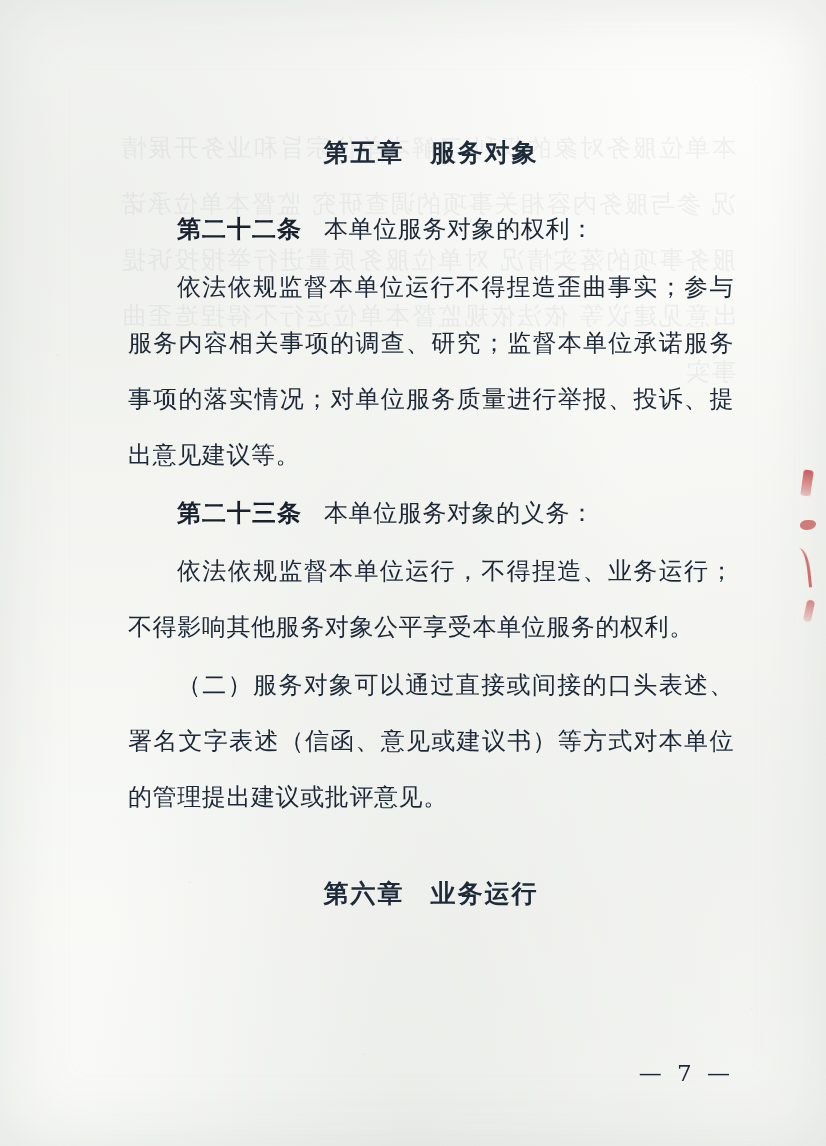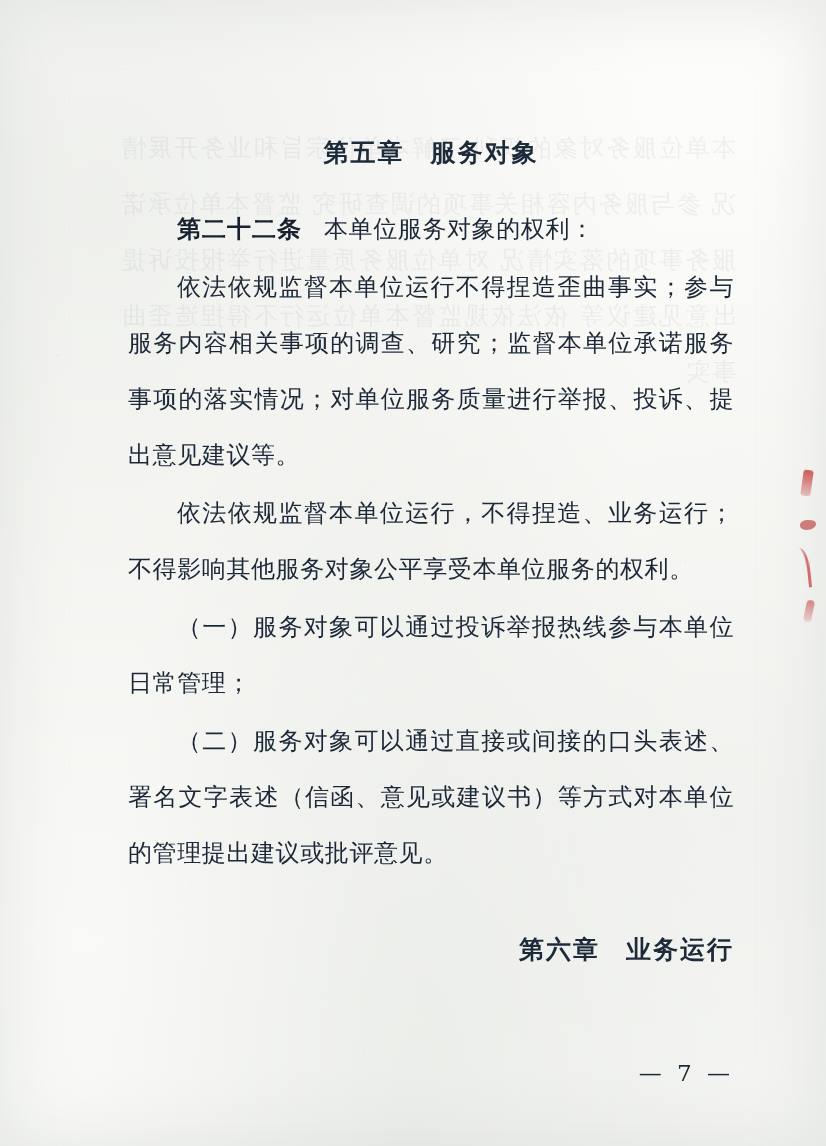--- a/index.html
+++ b/index.html
@@ -102,21 +102,20 @@
   .art-sep {
     display: inline-block;
     width: 22px;
   }
 
   .section-two {
     margin-top: 52px;
   }
   .section-two .chapter-heading {
     padding-top: 0;
-    text-align: right;
   }
 
   .footer {
     position: absolute;
     left: 0;
     right: 92px;
     bottom: 60px;
     text-align: right;
     font-size: 23px;
     letter-spacing: 4px;
@@ -190,25 +189,27 @@
     <h1 class="chapter-heading">
       <span>第五章</span><span class="gap"></span><span>服务对象</span>
     </h1>
 
     <p class="para indent gap-top-lg">
       <span class="art-label">第二十二条</span><span class="art-sep"></span><span>本单位服务对象的权利：</span>
     </p>
 
     <p class="para indent gap-top-sm">依法依规监督本单位运行不得捏造歪曲事实；参与服务内容相关事项的调查、研究；监督本单位承诺服务事项的落实情况；对单位服务质量进行举报、投诉、提出意见建议等。</p>
 
+    <p class="para indent gap-top-sm">
+      <span class="art-label">第二十三条</span><span class="art-sep"></span><span>本单位服务对象的义务：</span>
+    </p>
 
     <p class="para indent gap-top-sm">依法依规监督本单位运行，不得捏造、业务运行；不得影响其他服务对象公平享受本单位服务的权利。</p>
 
 
-    <p class="para indent gap-top-sm">（一）服务对象可以通过投诉举报热线参与本单位日常管理；</p>
 
     <p class="para indent gap-top-sm">（二）服务对象可以通过直接或间接的口头表述、署名文字表述（信函、意见或建议书）等方式对本单位的管理提出建议或批评意见。</p>
 
     <div class="section-two">
       <h1 class="chapter-heading">
         <span>第六章</span><span class="gap"></span><span>业务运行</span>
       </h1>
 
     </div>
 

